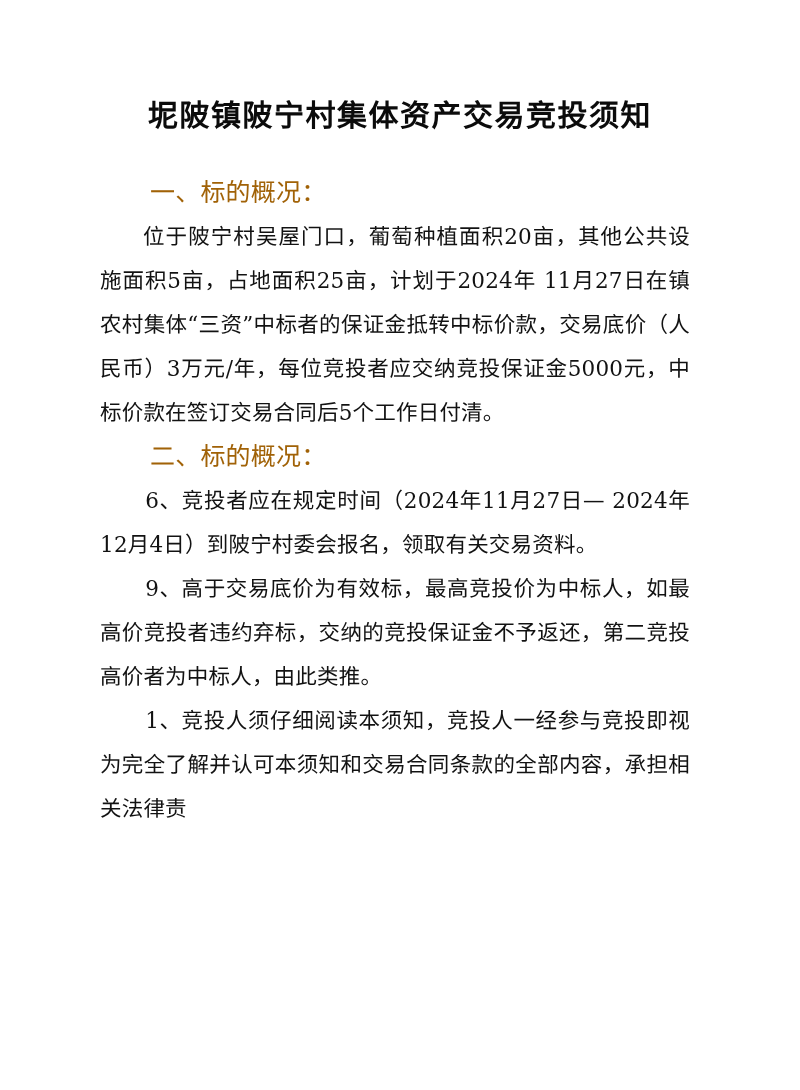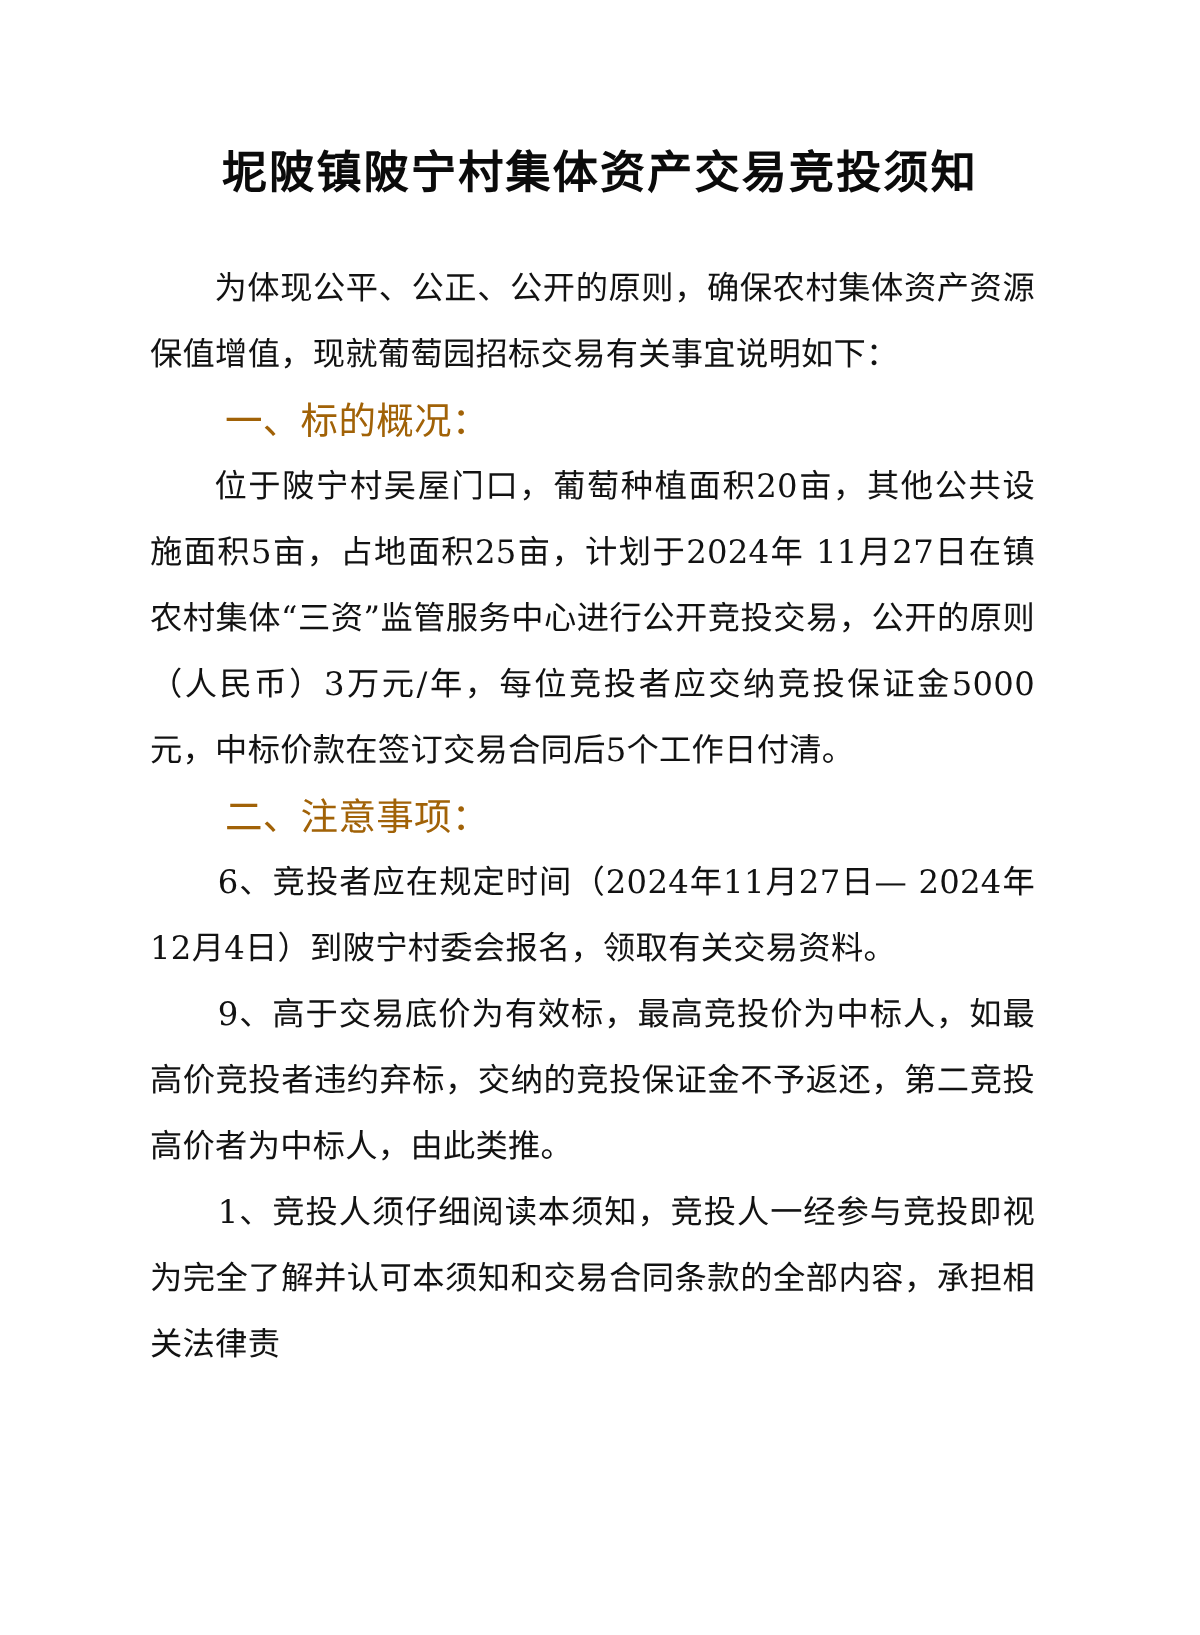--- a/index.html
+++ b/index.html
@@ -75,27 +75,26 @@
 </style>
 </head>
 <body>
 
 <div class="page">
 
   <h1 class="doc-title">坭陂镇陂宁村集体资产交易竞投须知</h1>
 
   <div class="body-block">
 
-    <p class="para indent">为体现公平、公正、公开的原则，确保农村集体资产资源保值增值，现就葡萄园招标交易有关事宜说明如下：</p>
 
     <p class="heading">一、标的概况：</p>
 
-    <p class="para indent">位于陂宁村吴屋门口，葡萄种植面积20亩，其他公共设施面积5亩，占地面积25亩，计划于2024年 11月27日在镇农村集体“三资”监管服务中心进行公开竞投交易，公开的原则（人民币）3万元/年，每位竞投者应交纳竞投保证金5000元，中标价款在签订交易合同后5个工作日付清。</p>
+    <p class="para indent">位于陂宁村吴屋门口，葡萄种植面积20亩，其他公共设施面积5亩，占地面积25亩，计划于2024年 11月27日在镇农村集体“三资”中标者的保证金抵转中标价款，交易底价（人民币）3万元/年，每位竞投者应交纳竞投保证金5000元，中标价款在签订交易合同后5个工作日付清。</p>
 
-    <p class="heading">二、注意事项：</p>
+    <p class="heading">二、标的概况：</p>
 
     <p class="para indent-wide">6、竞投者应在规定时间（2024年11月27日— 2024年12月4日）到陂宁村委会报名，领取有关交易资料。</p>
 
 
     <p class="para indent-wide">9、高于交易底价为有效标，最高竞投价为中标人，如最高价竞投者违约弃标，交纳的竞投保证金不予返还，第二竞投高价者为中标人，由此类推。</p>
 
 
     <p class="para indent-wide">1、竞投人须仔细阅读本须知，竞投人一经参与竞投即视为完全了解并认可本须知和交易合同条款的全部内容，承担相关法律责</p>
 
   </div>

